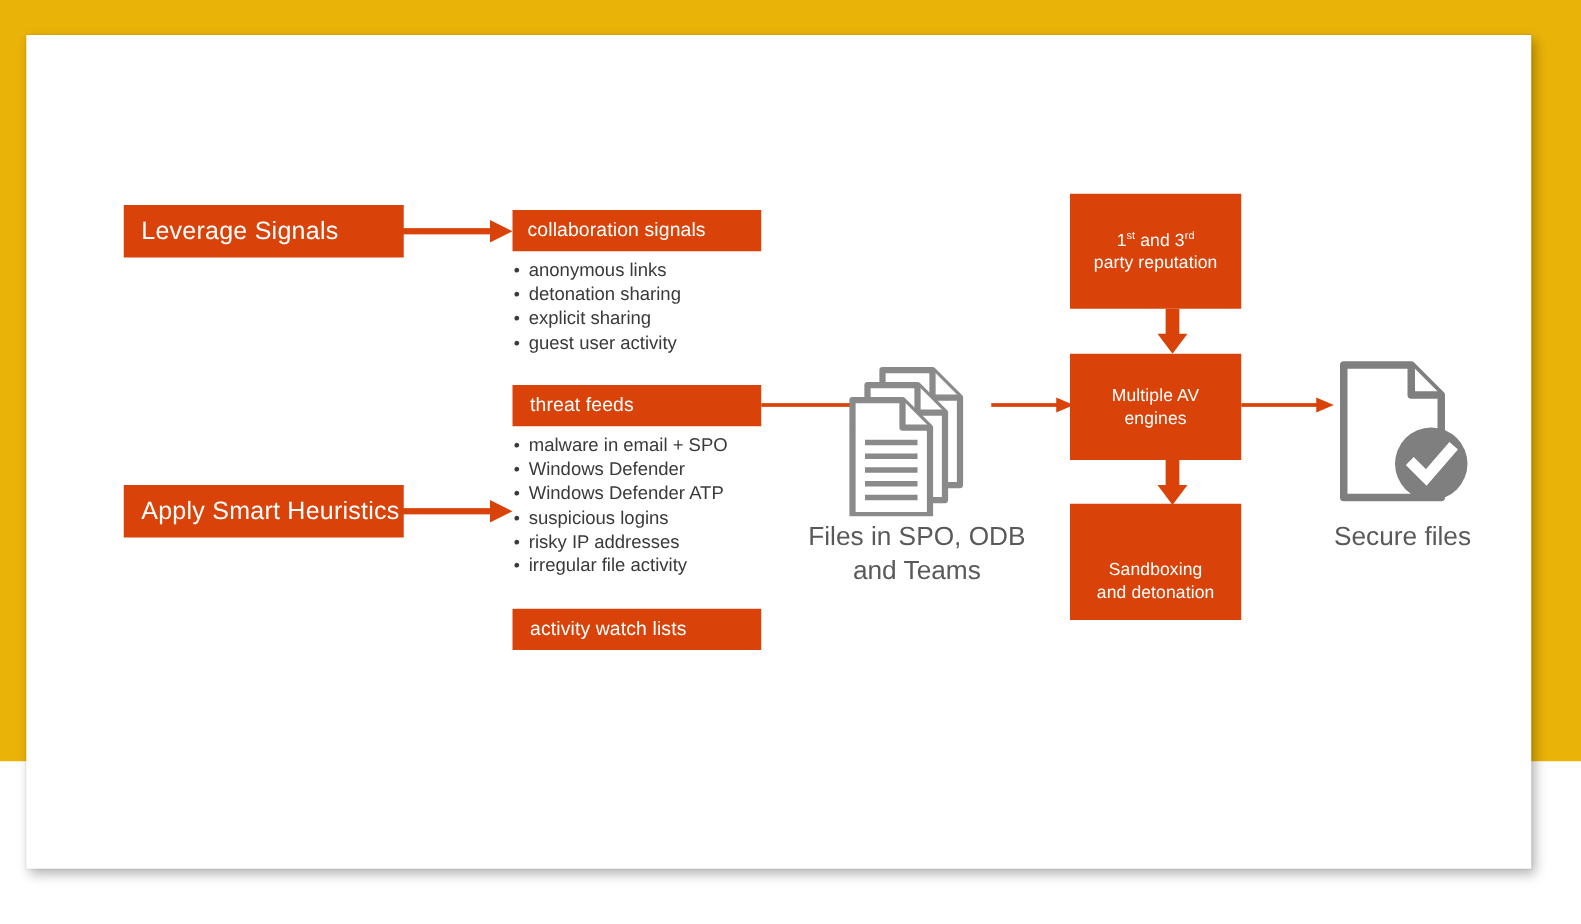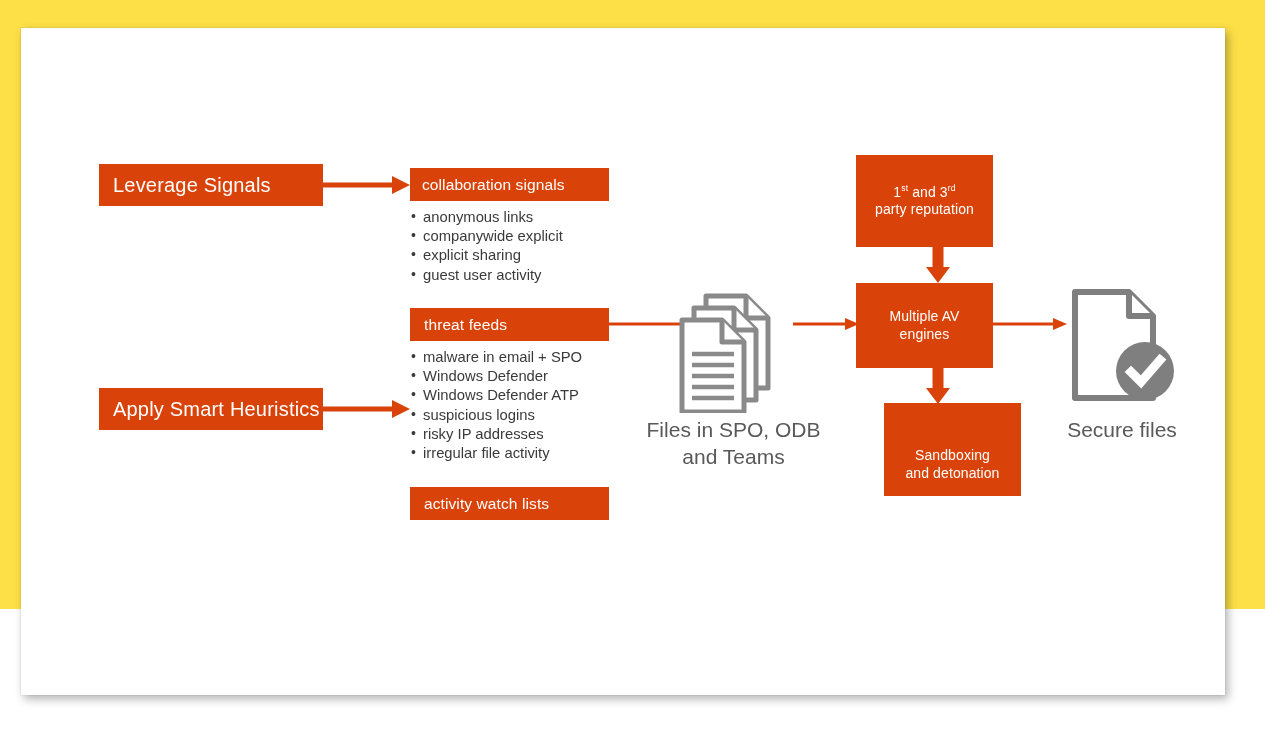--- a/index.html
+++ b/index.html
@@ -9,21 +9,21 @@
     width: 1265px;
     height: 739px;
     overflow: hidden;
     font-family: "Liberation Sans", sans-serif;
   }
 
   #canvas {
     position: relative;
     width: 1265px;
     height: 609px;
-    background: #fde047;
+    background: #eab308;
   }
 
   
   #card {
     position: absolute;
     left: 21px;
     top: 28px;
     width: 1204px;
     height: 667px;
     background: #ffffff;
@@ -50,21 +50,20 @@
     padding-left: 14px;
     text-align: left;
   }
   .obox.bottomtext {
     display: flex;
     align-items: flex-end;
     justify-content: center;
     text-align: center;
     line-height: 1.25;
     padding-bottom: 14px;
-    margin-left: 28px;
   }
 
   .big-label   { font-size: 20px; font-weight: 400; letter-spacing: .2px; }
   .hdr-label   { font-size: 15.5px; font-weight: 400; letter-spacing: .1px; }
   .small-label { font-size: 14px;  font-weight: 400; letter-spacing: .1px; }
 
   sup { font-size: .62em; vertical-align: super; line-height: 0; }
 
   
   .bullets {
@@ -163,21 +162,21 @@
     <div class="arrow-h" style="left:301px; top:381px; width:88px;">
       <div class="shaft" style="width:74px; height:5px;"></div>
       <div class="head" style="left:70px; border-width:9px 0 9px 18px;"></div>
     </div>
 
     <div class="obox leftlabel hdr-label" style="left:389px; top:140px; width:199px; height:33px;padding-left:12px;">
       <span>collaboration signals</span>
     </div>
     <ul class="bullets" style="left:389px; top:180px; width:210px;">
       <li>anonymous links</li>
-      <li>companywide explicit</li>
+      <li>detonation sharing</li>
       <li>explicit sharing</li>
       <li>guest user activity</li>
     </ul>
 
     <div class="obox leftlabel hdr-label" style="left:389px; top:280px; width:199px; height:33px;">
       <span>threat feeds</span>
     </div>
     <ul class="bullets" style="left:389px; top:320px; width:210px;">
       <li>malware in email + SPO</li>
       <li>Windows Defender</li>

